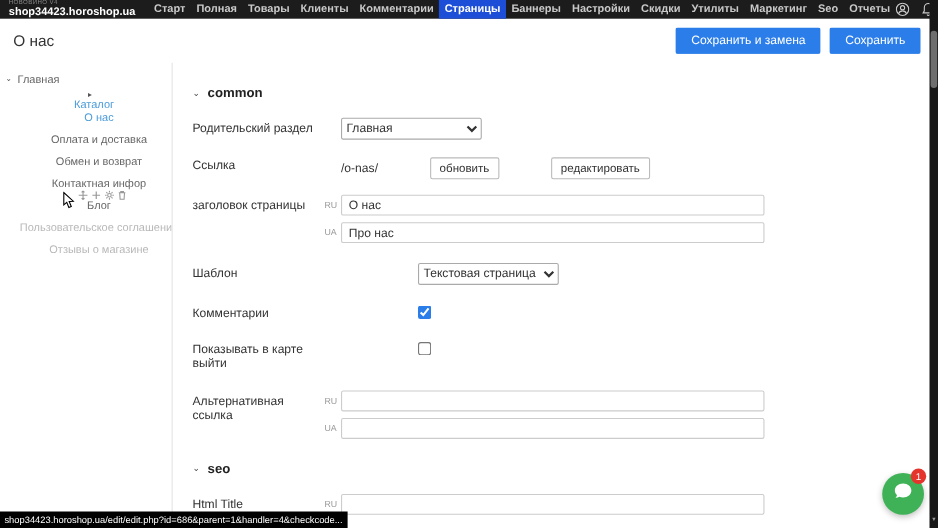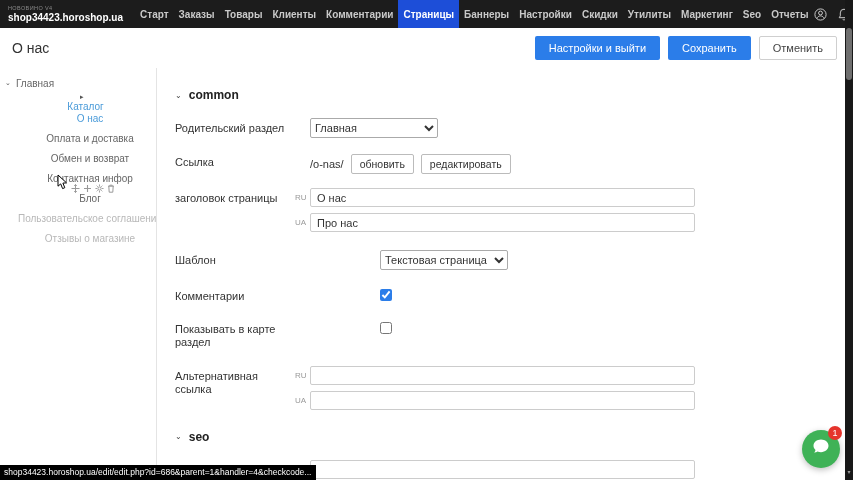--- a/index.html
+++ b/index.html
@@ -2,21 +2,21 @@
 <html><head>
 <meta charset="utf-8">
 <style>
   * { box-sizing: border-box; }
   html,body { margin:0; padding:0; }
   body {
     width:853px; height:480px; overflow:hidden; position:relative;
     background:#fff; font-family:"Liberation Sans", sans-serif; color:#333;
   }
   
-  .topbar { height:28px; background:#1c1c1c; display:flex; align-items:stretch; color:#c9c9c9; padding-left:8px; position:relative; z-index:5; }
+  .topbar { height:17px; background:#1c1c1c; display:flex; align-items:stretch; color:#c9c9c9; padding-left:8px; position:relative; z-index:5; }
   .brand { display:flex; flex-direction:column; justify-content:center; margin-right:12px; line-height:1.1; cursor:pointer; }
   .brand-small { font-size:5.5px; color:#8a8a8a; letter-spacing:.4px; }
   .brand-name { font-size:10px; font-weight:bold; color:#fff; white-space:nowrap; }
   .topnav { display:flex; align-items:stretch;font-weight:bold; }
   .topnav-item { font-size:10px; padding:0 5px; display:flex; align-items:center; color:#c9c9c9; cursor:pointer; white-space:nowrap; }
   .topnav-item.active { background:#1d4ed8; color:#fff; }
   .topbar-right { margin-left:auto; display:flex; align-items:center; gap:11px; padding-right:14px; }
   .topbar-right svg { display:block; }
   
   .page-header { height:40px; display:flex; align-items:center; justify-content:space-between; padding:0 16px 0 12px; background:#fff; }
@@ -46,21 +46,21 @@
   .form-label { width:120px; font-size:11px; color:#333; padding-top:4px; flex-shrink:0; line-height:1.2; }
   .form-label .hint { font-size:8px; color:#aaa; margin-top:3px; line-height:1.15; }
   .field { display:flex; flex-direction:column; gap:6px; }
   .input-line { display:flex; align-items:center; }
   .lang { width:15px; font-size:8px; color:#999; flex-shrink:0; }
   .nolang { width:15px; flex-shrink:0; }
   .text-input { width:385px; height:19px; border:1px solid #ccc; border-radius:2px; font-size:11px; padding:1px 6px; font-family:inherit; color:#333; outline:none; }
   select.ctl { width:128px; height:20px; font-size:11px; font-family:inherit; color:#333; border:1px solid #aaa; border-radius:2px; background:#fff; }
   .link-line { display:flex; align-items:center; gap:7px; padding-top:2px; }
   .link-value { font-size:11px; color:#333; }
-  .btn-small { font-size:10.5px; padding:3px 8px; background:#fff; border:1px solid #bbb; border-radius:2px; color:#333; cursor:pointer; font-family:inherit; }
+  .btn-small { font-size:10.5px; padding:3px 8px; background:#fff; border:1px solid #bbb; border-radius:2px; color:#333; cursor:pointer; font-family:inherit;margin-left:40px; }
   input[type="checkbox"] { width:12px; height:12px; margin:3px 0 0 0; accent-color:#2b7de9; cursor:pointer; }
   
   .statusbar { position:absolute; left:0; bottom:0; background:#000; color:#fff; font-size:8.5px; padding:2px 5px 3px 4px; z-index:20; white-space:nowrap; }
   
   .chat-bubble { position:absolute; right:13px; bottom:12px; width:38px; height:38px; border-radius:50%; background:#3fb257; z-index:25; cursor:pointer; box-shadow:0 2px 6px rgba(0,0,0,.25); display:flex; align-items:center; justify-content:center; }
   .chat-badge { position:absolute; top:-4px; right:-2px; min-width:14px; height:14px; border-radius:8px; background:#e5342c; color:#fff; font-size:9px; display:flex; align-items:center; justify-content:center; padding:0 3px; }
   
   .scroll-strip { position:absolute; right:0; top:0; width:8px; height:480px; background:#181818; z-index:15; }
   .scroll-thumb { position:absolute; left:1px; top:28px; width:6px; height:52px; background:#6f6f6f; border-radius:3px; cursor:pointer; }
   .scroll-down { position:absolute; left:0; bottom:2px; width:8px; height:10px; color:#999; font-size:6px; text-align:center; cursor:pointer; }
@@ -70,21 +70,21 @@
 </head>
 <body>
 
 <div class="topbar">
   <div class="brand">
     <span class="brand-small">НОВОВИНО V4</span>
     <span class="brand-name">shop34423.horoshop.ua</span>
   </div>
   <nav class="topnav">
     <span class="topnav-item">Старт</span>
-    <span class="topnav-item">Заказы</span>
+    <span class="topnav-item">Полная</span>
     <span class="topnav-item">Товары</span>
     <span class="topnav-item">Клиенты</span>
     <span class="topnav-item">Комментарии</span>
     <span class="topnav-item active">Страницы</span>
     <span class="topnav-item">Баннеры</span>
     <span class="topnav-item">Настройки</span>
     <span class="topnav-item">Скидки</span>
     <span class="topnav-item">Утилиты</span>
     <span class="topnav-item">Маркетинг</span>
     <span class="topnav-item">Seo</span>
@@ -109,23 +109,22 @@
         <path d="M6 1v5"></path>
           <path d="M3.3 3.2a4.4 4.4 0 1 0 5.4 0"></path>
       </svg>
     </span>
   </div>
 </div>
 
 <div class="page-header">
   <div class="page-title">О нас</div>
   <div class="header-buttons">
-    <button class="btn btn-primary">Настройки и выйти</button>
+    <button class="btn btn-primary">Сохранить и замена</button>
     <button class="btn btn-primary">Сохранить</button>
-    <button class="btn btn-outline">Отменить</button>
   </div>
 </div>
 
 <div class="layout">
 
   <aside class="sidebar">
     <div class="tree-item lvl0">
       <span class="caret">⌄</span>
       <span>Главная</span>
     </div>
@@ -222,21 +221,21 @@
       <select class="ctl"><option>Текстовая страница</option></select>
     </div>
 
     <div class="form-row mb16">
       <div class="form-label">Комментарии</div>
       <span class="nolang"></span>
       <input type="checkbox" checked="" style="">
     </div>
 
     <div class="form-row mb16">
-      <div class="form-label">Показывать в карте раздел</div>
+      <div class="form-label">Показывать в карте выйти</div>
       <span class="nolang"></span>
       <input type="checkbox" style="">
     </div>
 
     <div class="form-row">
       <div class="form-label">Альтернативная ссылка</div>
       <div class="field">
         <div class="input-line">
           <span class="lang">RU</span>
           <input class="text-input" type="text" value="" style="">

